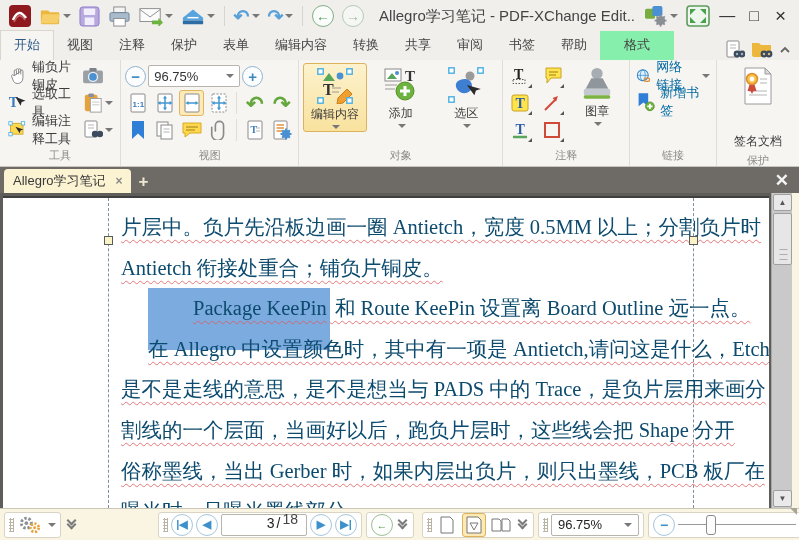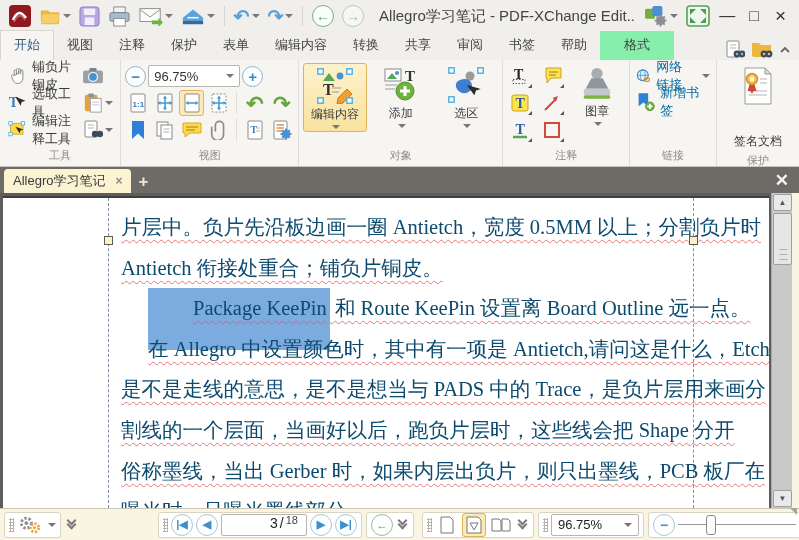--- a/index.html
+++ b/index.html
@@ -71,21 +71,21 @@
   .rightstrip { position:absolute; right:0; top:0; width:7px; height:315px; background:#faf5e2; }
 
   
   .statusbar { position:absolute; left:0; top:508px; width:799px; height:32px; background:#faf5e2; border-top:1px solid #cac5b4; display:flex; align-items:center; padding:0 4px; gap:4px; }
   .seg { height:26px; background:#fff; border:1px solid #d9d4c4; border-radius:3px; display:flex; align-items:center; padding:0 4px; gap:3px; }
   .grip { width:5px; height:14px; background-image:radial-gradient(#b9b4a4 1px, transparent 1.2px); background-size:3px 3px; }
   .chev2 { display:flex; flex-direction:column; align-items:center; gap:1px; padding:0 3px; }
   .chev2 i { display:block; width:7px; height:7px; border-right:2px solid #7a7a7a; border-bottom:2px solid #7a7a7a; transform:rotate(45deg); margin-top:-4px; }
   .navbtn { width:22px; height:22px; border-radius:50%; border:1.5px solid #a9c6dc; background:#fdfefe; display:flex; align-items:center; justify-content:center; color:#3c90cc; font-size:11px; font-weight:bold; }
   .pagebox { width:86px; height:22px; background:#fff; border:1px solid #b8b4ae; border-radius:2px; display:flex; align-items:baseline; justify-content:flex-end; padding:0 8px; font-size:14px; color:#222; }
-  .pagebox .tot { font-size:11px; color:#444; position:relative; top:-4px; }
+  .pagebox .tot { font-size:14px; color:#444; position:relative; top:-4px; }
   .layoutbtn { width:24px; height:24px; display:flex; align-items:center; justify-content:center; border-radius:3px; }
   .layoutbtn.sel { background:#fce9b4; border:1px solid #dcb35a; }
   .zoomsel { width:88px; height:22px; background:#fff; border:1px solid #b8b4ae; border-radius:2px; display:flex; align-items:center; padding:0 6px; font-size:13px; color:#222; }
   .zoomsel .caret { margin-left:auto; }
   .slider { position:relative; width:118px; height:22px; }
   .slider .track { position:absolute; left:0; right:0; top:10px; height:1.5px; background:#9a9a9a; }
   .slider .thumb { position:absolute; left:28px; top:1px; width:10px; height:20px; background:#fdfdfd; border:1px solid #8a8a8a; border-radius:3px; }
   .corner-tri { position:absolute; right:2px; top:-1px; width:0; height:0; border-left:7px solid transparent; border-top:7px solid #a9a49a; }
 
   svg { display:block; }

